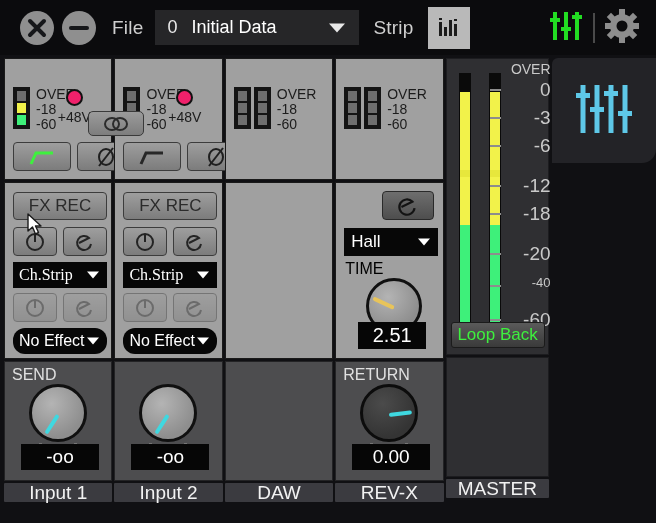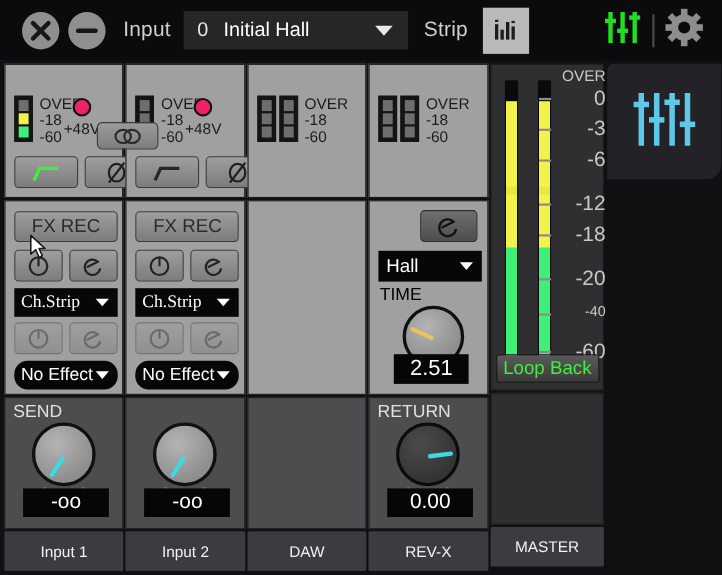--- a/index.html
+++ b/index.html
@@ -83,24 +83,24 @@
   
   .blk {
     background: #a0a0a0;
     border: 1px solid #1a1a1a;
     position: relative;
   }
   .blk-top { height: 122px; }
   .blk-fx  { height: 177px; margin-top: 2px; }
   .blk-send{ height: 120px; margin-top: 2px; }
   .label-tab {
-    height: 36px; margin-top: 2px;
+    height: 19px; margin-top: 2px;
     background: #3b3b40;
     display: flex; align-items: center; justify-content: center;
-    color: #f2f2f2; font-size: 14px;
+    color: #f2f2f2; font-size: 19px;
     border-radius: 1px;
   }
 
   
   .meter-row {
     position: absolute; left: 8px; top: 28px;
     display: flex; align-items: flex-start;
   }
   .seg-col {
     width: 17px;
@@ -340,25 +340,25 @@
   </div>
 
   <div class="circ-btn" id="min-btn">
     <span class="glyph">
       <svg width="34" height="34" viewBox="0 0 34 34">
         <path d="M9 17 L25 17" stroke="#16171a" stroke-width="4" stroke-linecap="round"></path>
       </svg>
     </span>
   </div>
 
-  <span class="topbar-label" id="file-label">Input</span>
+  <span class="topbar-label" id="file-label">File</span>
 
   <div id="file-select">
     <span id="file-index">0</span>
-    <span id="file-name">Initial Hall</span>
+    <span id="file-name">Initial Data</span>
     <span id="file-caret"></span>
   </div>
 
   <span class="topbar-label" id="store-label">Strip</span>
 
   <div id="meters-icon-btn">
     <svg width="28" height="28" viewBox="0 0 28 28">
       <rect x="4" y="8" width="3" height="14" fill="#1c1c1c"></rect>
       <rect x="4" y="4" width="3" height="2" fill="#1c1c1c"></rect>
       <rect x="9" y="13" width="3" height="9" fill="#1c1c1c"></rect>

